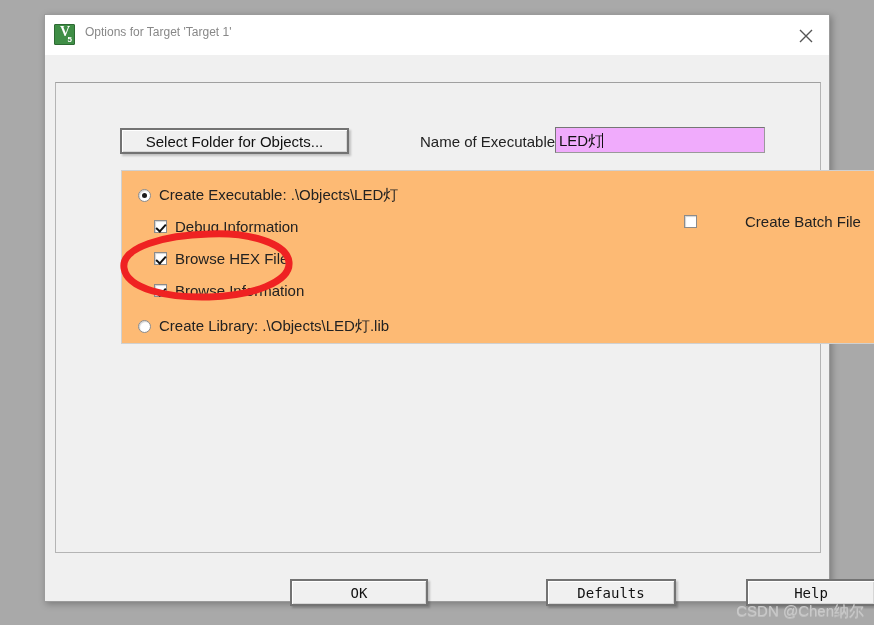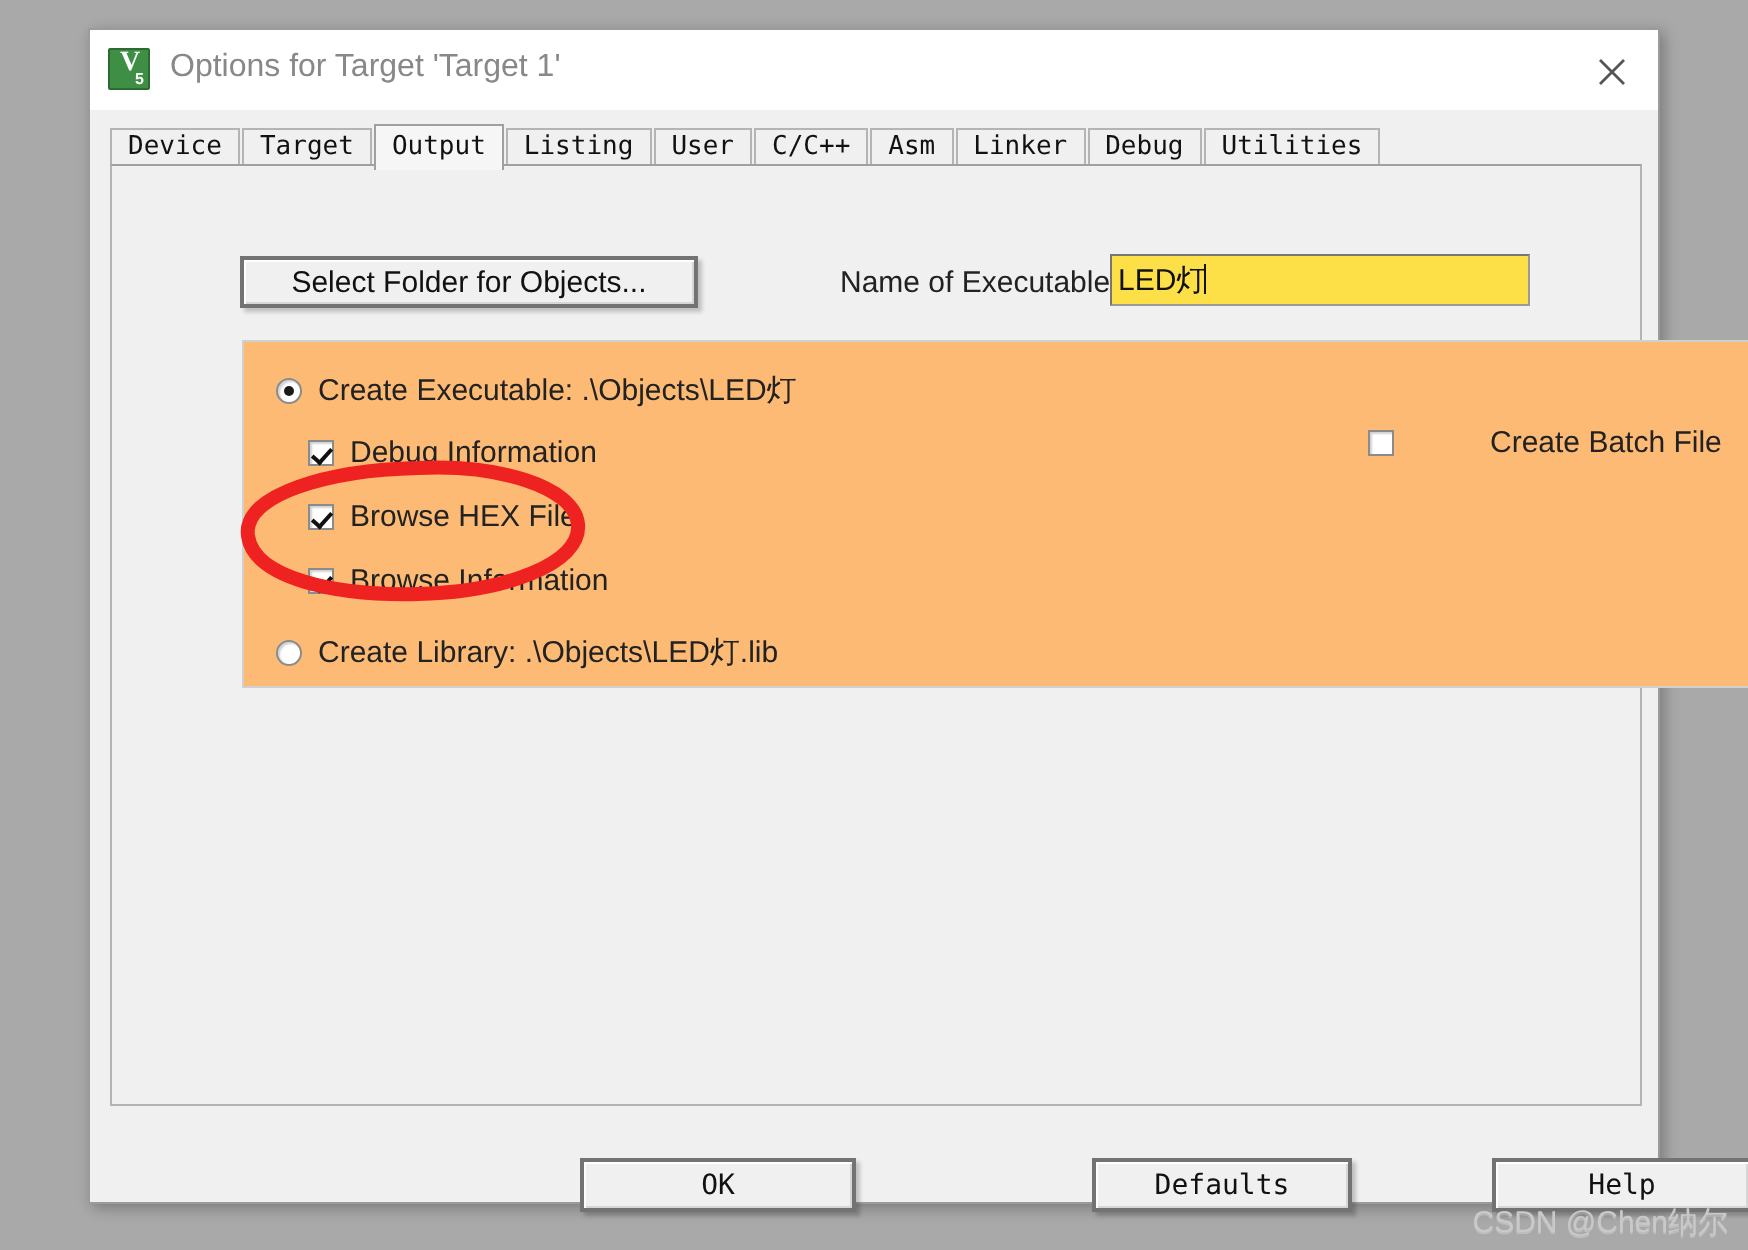--- a/index.html
+++ b/index.html
@@ -61,21 +61,21 @@
     position: absolute;
     right: 2px; bottom: 0px;
     color: #ffffff;
     font-size: 8px;
     font-weight: bold;
     font-family: "Liberation Sans", sans-serif;
   }
   #title-text {
     position: absolute;
     left: 40px; top: 10px;
-    font-size: 16px;
+    font-size: 12px;
     color: #888888;
     white-space: nowrap;
   }
   #close-button {
     position: absolute;
     right: 0; top: 0;
     width: 46px; height: 40px;
     cursor: default;
   }
   #close-button svg { position: absolute; left: 15px; top: 13px; }
@@ -158,21 +158,21 @@
     font-size: 15px;
     color: #222;
     white-space: nowrap;
   }
   #exec-input {
     position: absolute;
     left: 510px;
     top: 112px;
     width: 210px;
     height: 26px;
-    background: #fde047;
+    background: #f0abfc;
     border: 1px solid #9a9a9a;
     border-top-color: #767676;
     border-left-color: #767676;
     box-sizing: border-box;
     font-size: 15px;
     color: #111;
     padding: 2px 3px;
     line-height: 21px;
     white-space: nowrap;
     overflow: hidden;
@@ -299,32 +299,20 @@
       <span class="sub">5</span>
     </div>
     <div id="title-text">Options for Target 'Target 1'</div>
     <div id="close-button">
       <svg width="16" height="16" viewBox="0 0 16 16">
         <path d="M2 2 L14 14 M14 2 L2 14" stroke="#555" stroke-width="1.4" fill="none"></path>
       </svg>
     </div>
   </div>
 
-  <div id="tabstrip">
-    <div class="tab">Device</div>
-    <div class="tab">Target</div>
-    <div class="tab active">Output</div>
-    <div class="tab">Listing</div>
-    <div class="tab">User</div>
-    <div class="tab">C/C++</div>
-    <div class="tab">Asm</div>
-    <div class="tab">Linker</div>
-    <div class="tab">Debug</div>
-    <div class="tab">Utilities</div>
-  </div>
 
   <div id="tabpage"></div>
 
   <div id="select-folder-btn" class="winbtn">Select Folder for Objects...</div>
 
   <div id="exec-label">Name of Executable:</div>
   <div id="exec-input">
     <span>LED灯</span><span class="caret"></span>
   </div>
 

